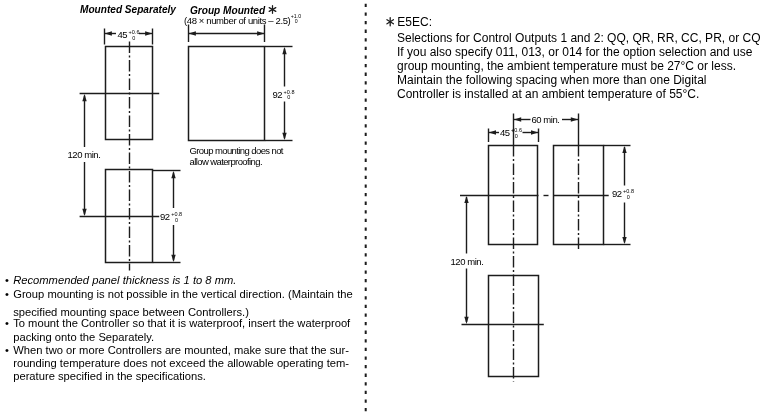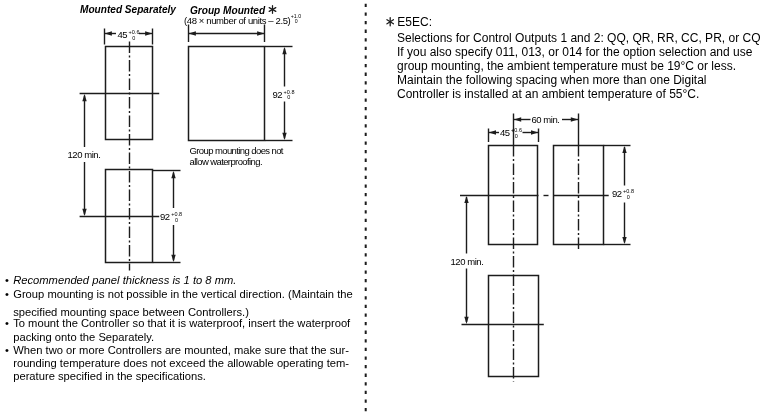--- a/index.html
+++ b/index.html
@@ -61,21 +61,21 @@
         <line x1="4.2" y1="0.7" x2="4.2" y2="8.8"></line>
         <line x1="1" y1="2.7" x2="7.4" y2="6.8"></line>
         <line x1="7.4" y1="2.7" x2="1" y2="6.8"></line>
       </g>
     </svg>&nbsp;E5EC:</div>
 
 <div class="abs t12" style="left:397px;top:31.6px;">Selections for Control Outputs 1 and 2: QQ, QR, RR, CC, PR, or CQ</div>
 
 <div class="abs t12" style="left:397px;top:45.6px;text-align:center;">If you also specify 011, 013, or 014 for the option selection and use</div>
 
-<div class="abs t12" style="left:397px;top:59.6px;">group mounting, the ambient temperature must be 19°C or less.</div>
+<div class="abs t12" style="left:397px;top:59.6px;">group mounting, the ambient temperature must be 27°C or less.</div>
 
 <div class="abs t12" style="left:397px;top:73.6px;">Maintain the following spacing when more than one Digital</div>
 
 <div class="abs t12" style="left:397px;top:87.6px;">Controller is installed at an ambient temperature of 55°C.</div>
 
 <svg class="abs overlay" style="left:0;top:0;" width="764" height="413" viewBox="0 0 764 413">
   <g stroke="#1c1c1c" stroke-width="1.4" fill="none">
 
     <line x1="365.7" y1="3.8" x2="365.7" y2="417" stroke-width="2" stroke-dasharray="3.3 5.3"></line>
 

